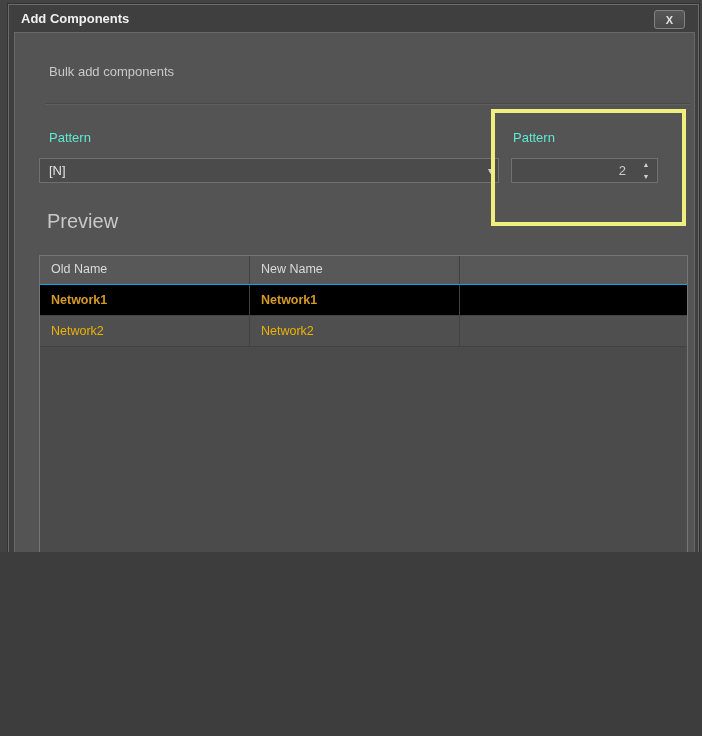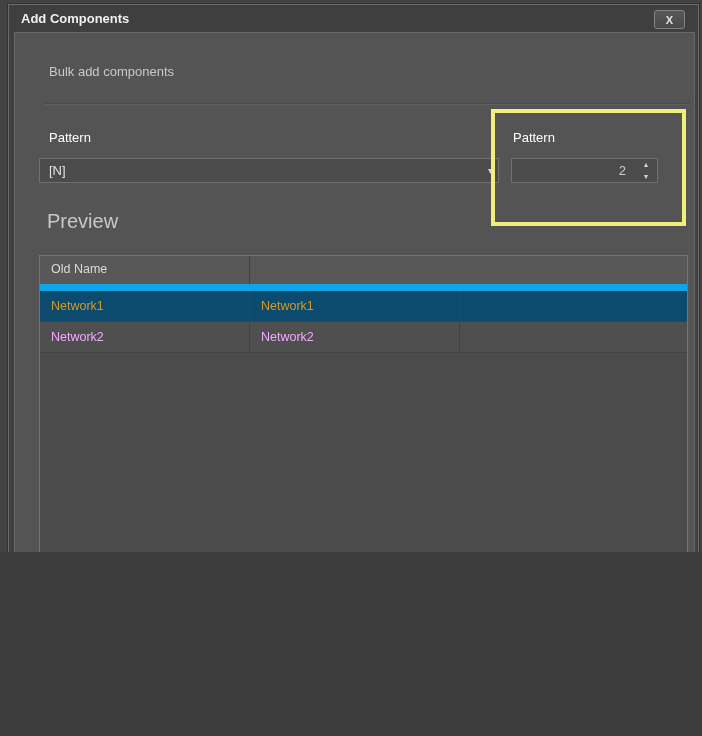--- a/index.html
+++ b/index.html
@@ -73,21 +73,21 @@
   .sep {
     position: absolute;
     left: 30px; top: 70px;
     width: 645px; height: 0;
     border-top: 1px solid #494949;
     border-bottom: 1px solid #5f5f5f;
   }
   .field-label {
     position: absolute;
     font-size: 13px;
-    color: #ffffff;
+    color: #5eead4;
   }
   .pattern-label { left: 34px; top: 97px; }
   .quantity-label { left: 498px; top: 97px; }
   
   .combo {
     position: absolute;
     left: 24px; top: 125px;
     width: 460px; height: 25px;
     box-sizing: border-box;
     background: #4b4b4b;
@@ -171,21 +171,21 @@
     width: 649px; height: 339px;
     box-sizing: border-box;
     border: 1px solid #757575;
     background: #4b4b4b;
     overflow: hidden;
   }
   .thead {
     display: flex;
     height: 28px;
     background: #585858;
-    border-bottom: 7px solid #0ea5e9;
+    border-bottom: 1px solid #0ea5e9;
   }
   .th {
     box-sizing: border-box;
     padding-left: 11px;
     line-height: 27px;
     font-size: 12.5px;
     color: #dadada;
     border-right: 1px solid #414141;
     cursor: default;
   }
@@ -193,27 +193,27 @@
   .col1 { width: 210px; }
   .col2 { flex: 1; border-right: none !important; }
   .tr {
     display: flex;
     height: 31px;
     box-sizing: border-box;
     background: #4f4f4f;
     border-bottom: 1px solid #424242;
     cursor: pointer;
   }
-  .tr.selected { background: #0c4a6e; }
+  .tr.selected { background: #000000; font-weight: bold; }
   .td {
     box-sizing: border-box;
     padding-left: 11px;
     line-height: 30px;
     font-size: 12.5px;
-    color: #f0abfc;
+    color: #eab308;
     border-right: 1px solid #424242;
     overflow: hidden;
     white-space: nowrap;
   }
   .tr.selected .td { color: #d59a26; }
   
   .btn {
     position: absolute;
     top: 661px;
     height: 30px;
@@ -267,20 +267,21 @@
         </span>
       </div>
 
       <div class="highlight-box"></div>
 
       <div class="preview-heading">Preview</div>
 
       <div class="table">
         <div class="thead">
           <div class="th col0">Old Name</div>
+          <div class="th col1">New Name</div>
         </div>
         <div id="table-body">
             <div class="tr selected">
               <div class="td col0">Network1</div>
               <div class="td col1">Network1</div>
               <div class="td col2"></div>
             </div>
             <div class="tr">
               <div class="td col0">Network2</div>
               <div class="td col1">Network2</div>

